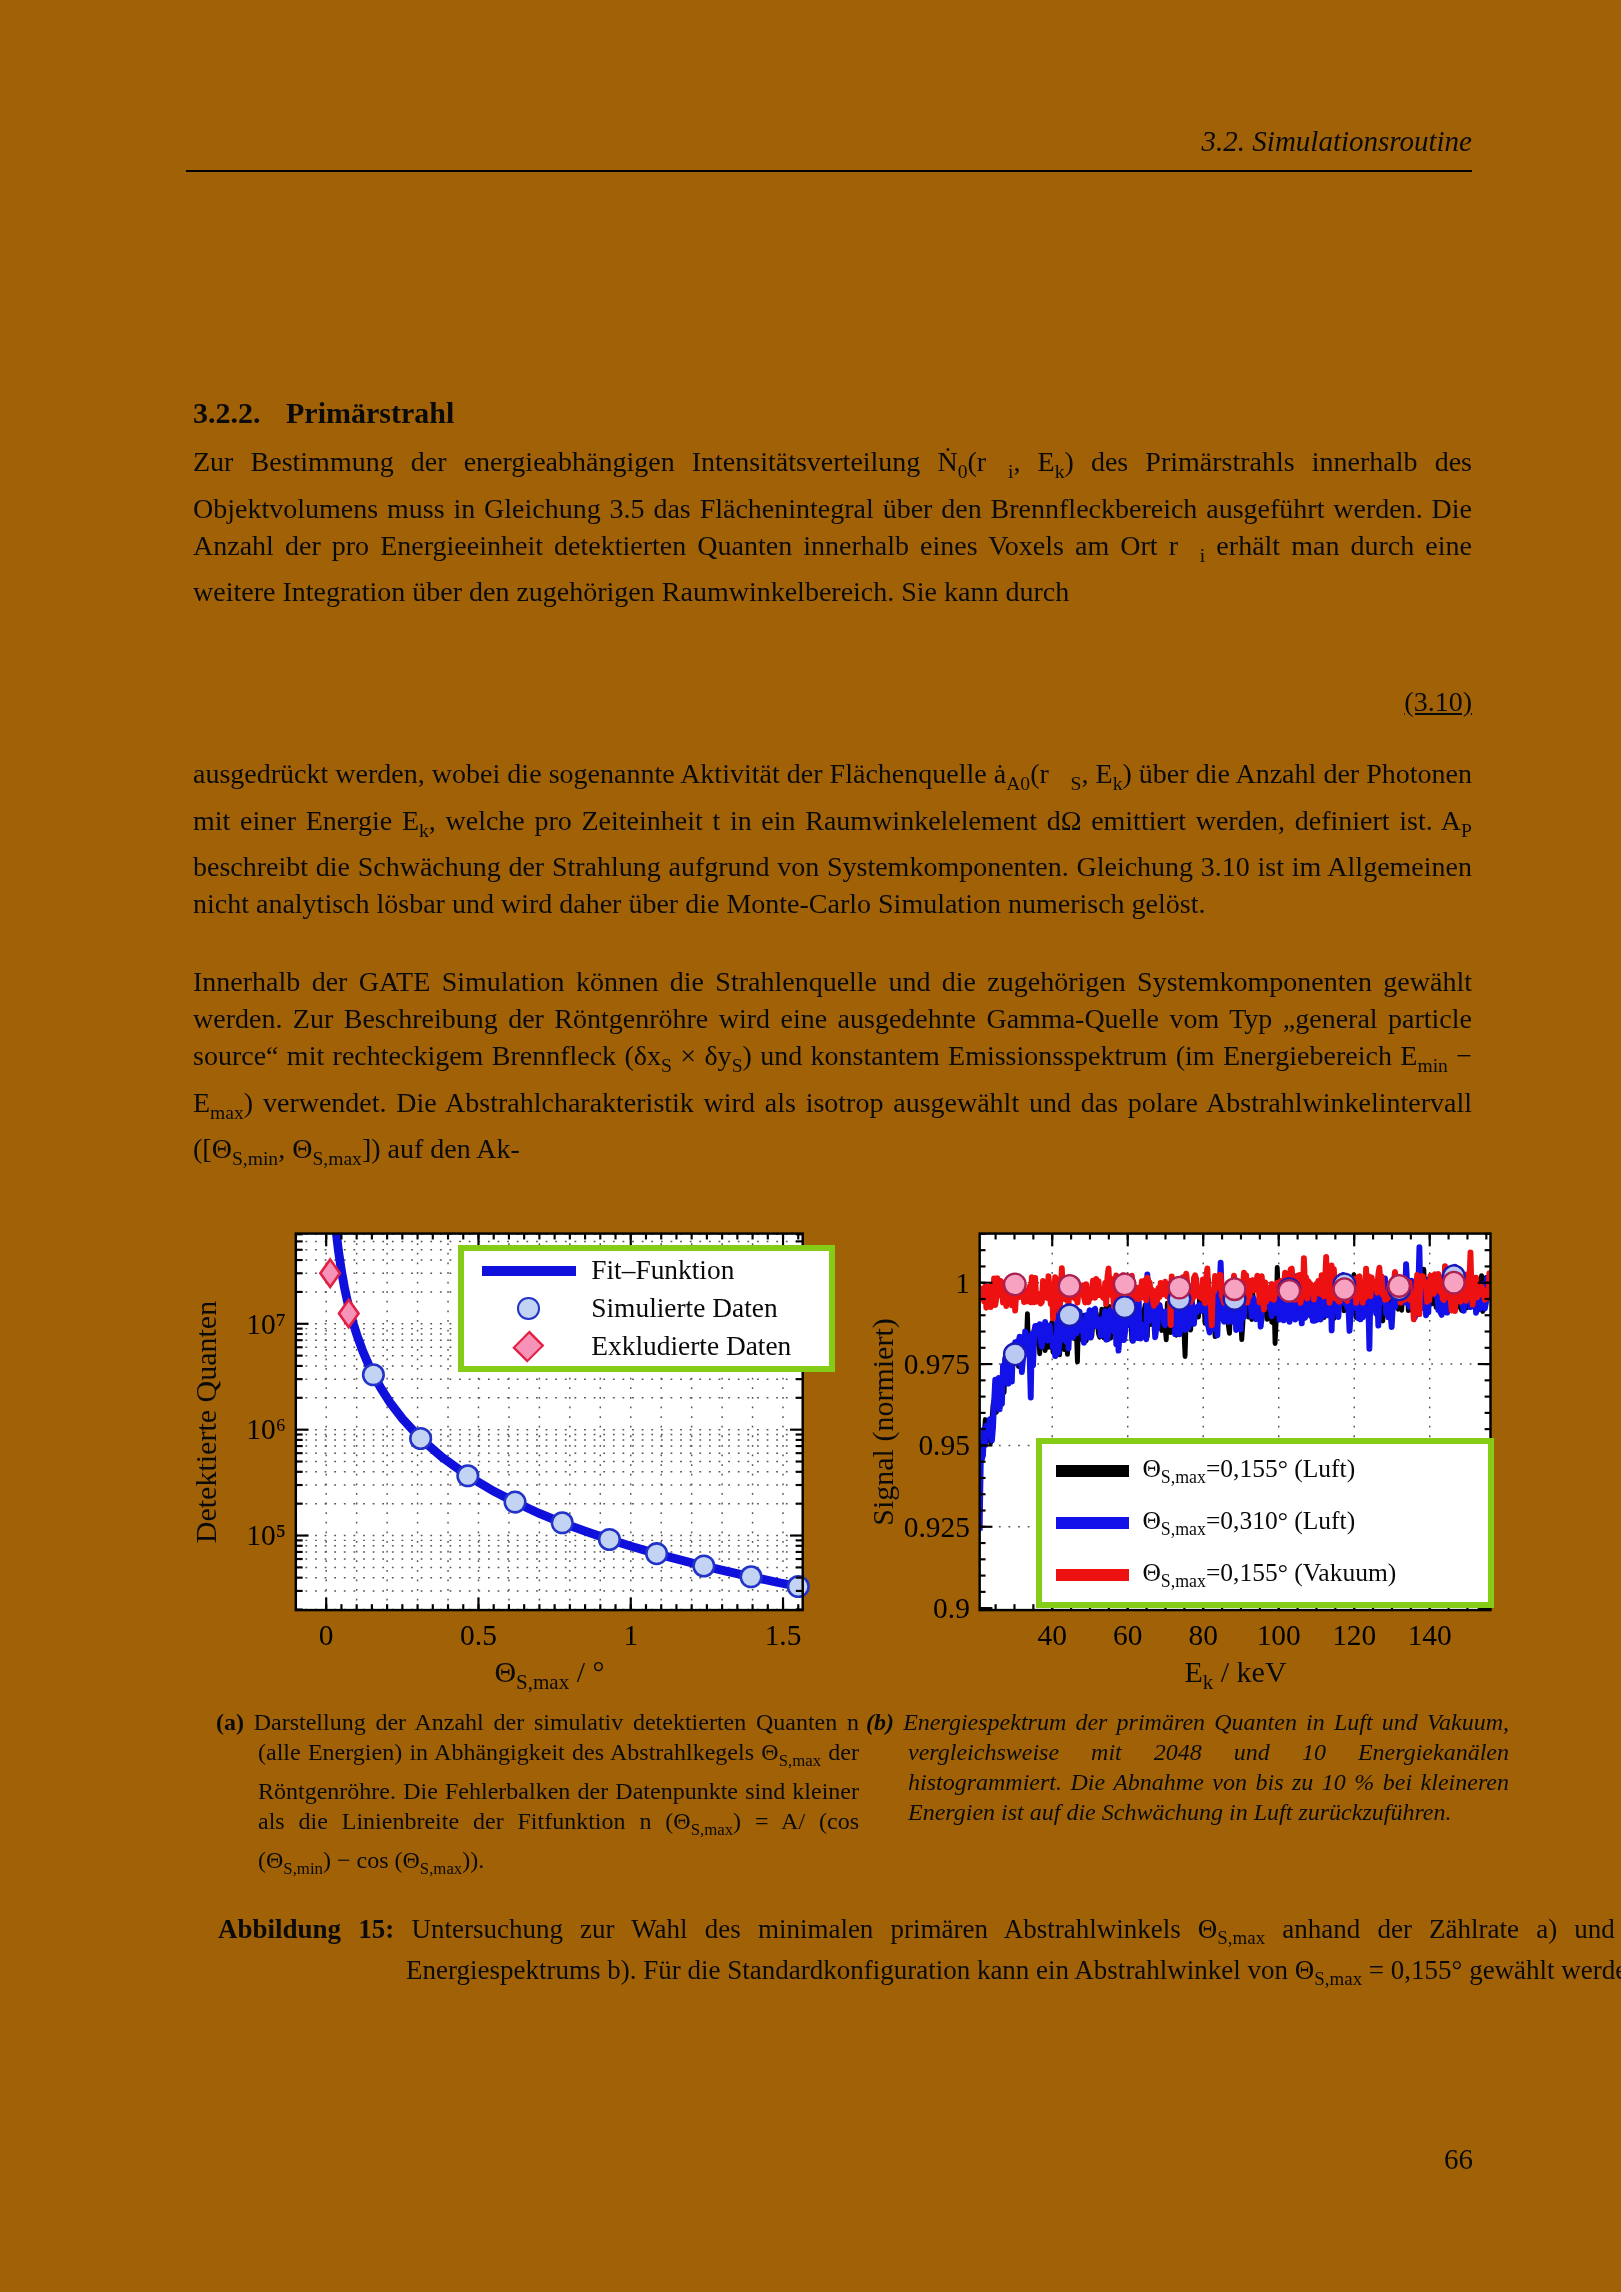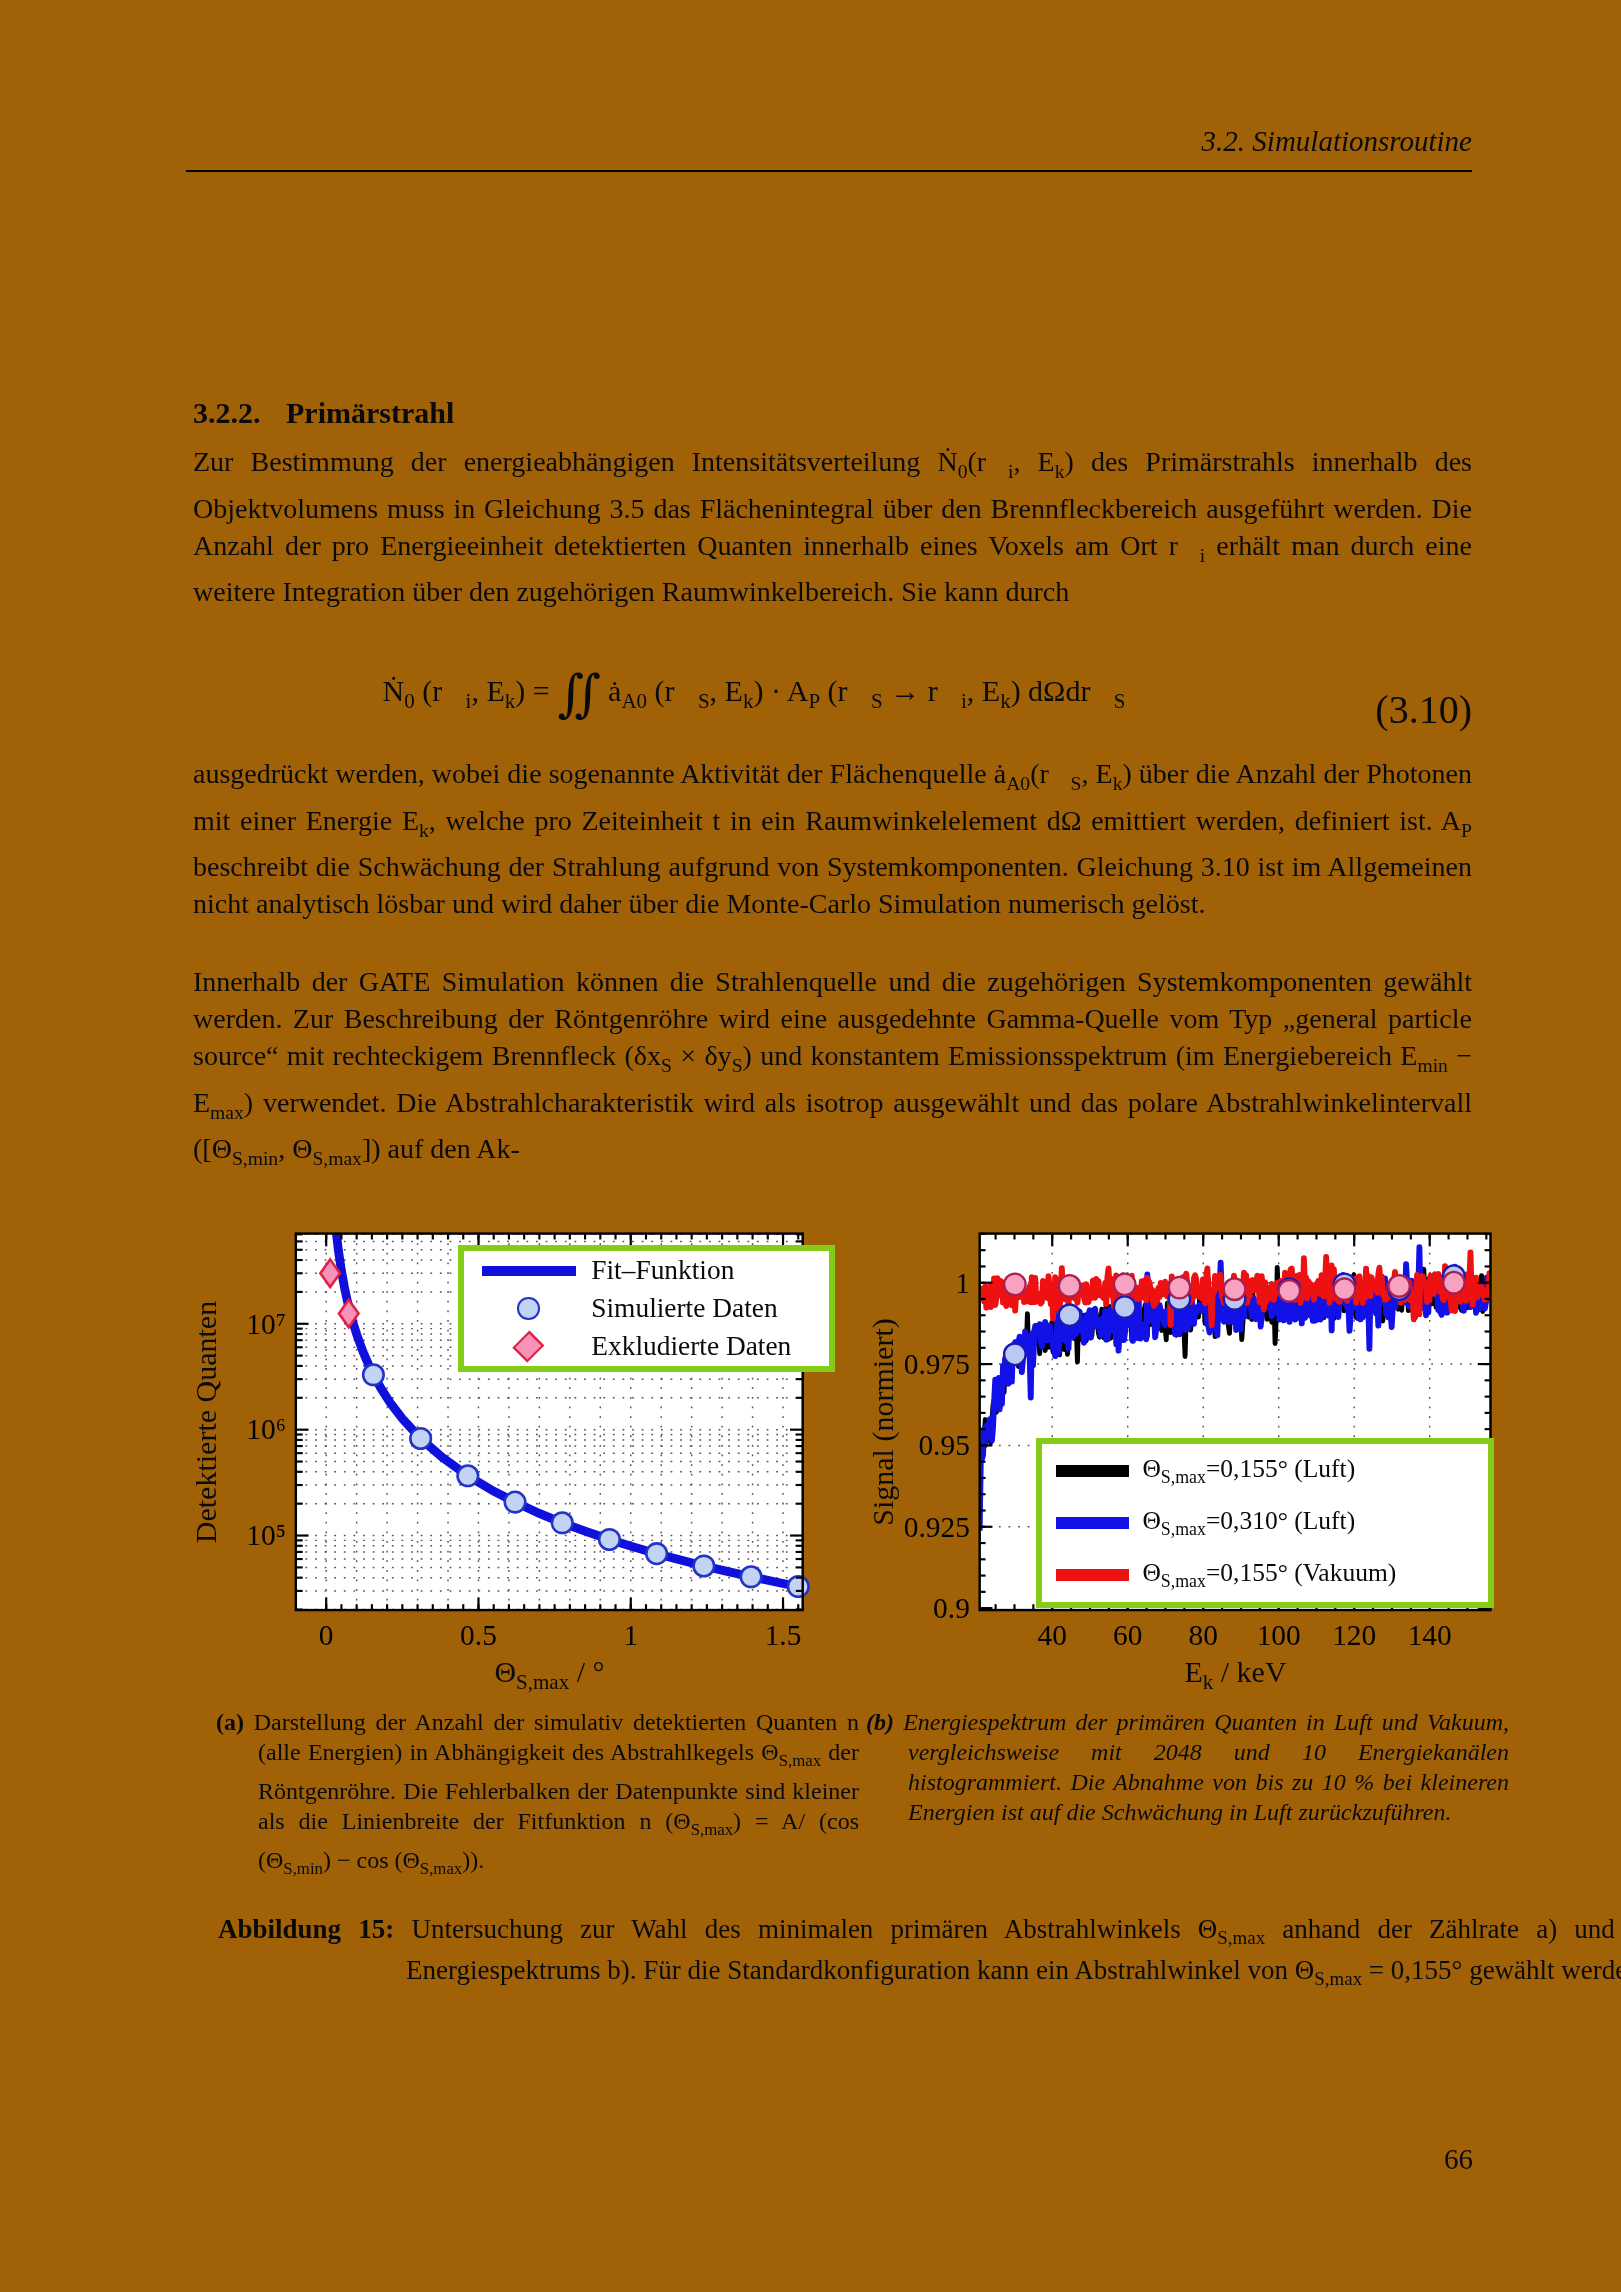--- a/index.html
+++ b/index.html
@@ -7,21 +7,21 @@
         font-family:"Liberation Serif","DejaVu Serif",serif;color:#0a0a0a;}
   .hdr{position:absolute;left:186px;top:125px;width:1286px;text-align:right;
        font-style:italic;font-size:29px;}
   .hdr-rule{position:absolute;left:186px;top:170px;width:1286px;height:2px;background:#000;}
   .para{position:absolute;left:193px;width:1279px;font-size:28px;line-height:37px;
         text-align:justify;}
   .h322{position:absolute;left:193px;top:396px;font-size:30px;font-weight:bold;}
   .h322 .num{margin-right:25.5px;}
   .eqwrap{position:absolute;left:193px;top:674px;width:1122px;text-align:center;font-size:30px;}
   .eqwrap .iint{font-size:51px;vertical-align:-9.8px;line-height:0;}
-  .eqnum{position:absolute;left:1374px;top:686px;width:98px;text-align:right;font-size:40px;}
+  .eqnum{position:absolute;left:1374px;top:686px;width:98px;text-align:right;font-size:28px;text-decoration:underline;}
   sub{font-size:70%;}
   .chart{position:absolute;top:1206px;width:652px;height:515px;}
   #chart-a{left:186px;} #chart-b{left:863px;}
   .chart svg{position:absolute;left:0;top:0;}
   .ylabel{position:absolute;width:412px;text-align:center;font-size:30px;
           transform:rotate(-90deg);left:-186px;top:199px;}
   .xlabel{position:absolute;top:449px;text-align:center;font-size:30px;}
   #chart-a .xlabel{left:110px;width:507px;}
   #chart-b .xlabel{left:117px;width:511px;}
   .legend{position:absolute;background:#fff;border:6px solid #84cc16;display:flex;
@@ -55,21 +55,20 @@
   <div class="hdr">3.2. Simulationsroutine</div>
   <div class="hdr-rule"></div>
 
 
   <div class="h322">
     <span class="num">3.2.2.</span><span>Primärstrahl</span>
   </div>
 
   <div class="para" style="top:443px;">Zur Bestimmung der energieabhängigen Intensitätsverteilung Ṅ<sub>0</sub>(r⃗<sub>i</sub>, E<sub>k</sub>) des Primärstrahls innerhalb des Objektvolumens muss in Gleichung 3.5 das Flächenintegral über den Brennfleckbereich ausgeführt werden. Die Anzahl der pro Energieeinheit detektierten Quanten innerhalb eines Voxels am Ort r⃗<sub>i</sub> erhält man durch eine weitere Integration über den zugehörigen Raumwinkelbereich. Sie kann durch</div>
 
-  <div class="eqwrap">Ṅ<sub>0</sub> (r⃗<sub>i</sub>, E<sub>k</sub>) = <span class="iint">∬</span> ȧ<sub>A0</sub> (r⃗<sub>S</sub>, E<sub>k</sub>) · A<sub>P</sub> (r⃗<sub>S</sub> → r⃗<sub>i</sub>, E<sub>k</sub>) dΩdr⃗<sub>S</sub></div>
   <div class="eqnum">(3.10)</div>
 
   <div class="para" style="top:755px;">ausgedrückt werden, wobei die sogenannte Aktivität der Flächenquelle ȧ<sub>A0</sub>(r⃗<sub>S</sub>, E<sub>k</sub>) über die Anzahl der Photonen mit einer Energie E<sub>k</sub>, welche pro Zeiteinheit t in ein Raumwinkelelement dΩ emittiert werden, definiert ist. A<sub>P</sub> beschreibt die Schwächung der Strahlung aufgrund von Systemkomponenten. Gleichung 3.10 ist im Allgemeinen nicht analytisch lösbar und wird daher über die Monte-Carlo Simulation numerisch gelöst.</div>
   <div class="para" style="top:963px;">Innerhalb der GATE Simulation können die Strahlenquelle und die zugehörigen Systemkomponenten gewählt werden. Zur Beschreibung der Röntgenröhre wird eine ausgedehnte Gamma-Quelle vom Typ „general particle source“ mit rechteckigem Brennfleck (δx<sub>S</sub> × δy<sub>S</sub>) und konstantem Emissionsspektrum (im Energiebereich E<sub>min</sub> − E<sub>max</sub>) verwendet. Die Abstrahlcharakteristik wird als isotrop ausgewählt und das polare Abstrahlwinkelintervall ([Θ<sub>S,min</sub>, Θ<sub>S,max</sub>]) auf den Ak-</div>
 
   <div class="chart" id="chart-a">
     <svg id="svg-a" width="652" height="515" viewBox="0 0 665 525">
         <rect x="112" y="28" width="517" height="384" fill="#fff" stroke="none"></rect>
         <line x1="143.00012016342225" y1="28" x2="143.00012016342225" y2="412" stroke="#555" stroke-width="1.5" stroke-dasharray="1.8 8" fill="none"></line>
         <line x1="174.06236481614997" y1="28" x2="174.06236481614997" y2="412" stroke="#555" stroke-width="1.5" stroke-dasharray="1.8 8" fill="none"></line>

